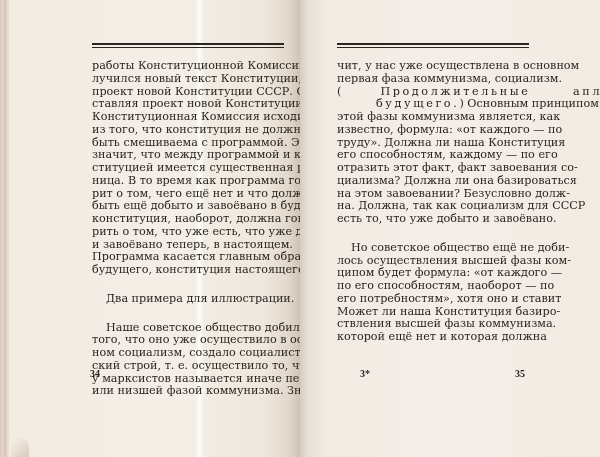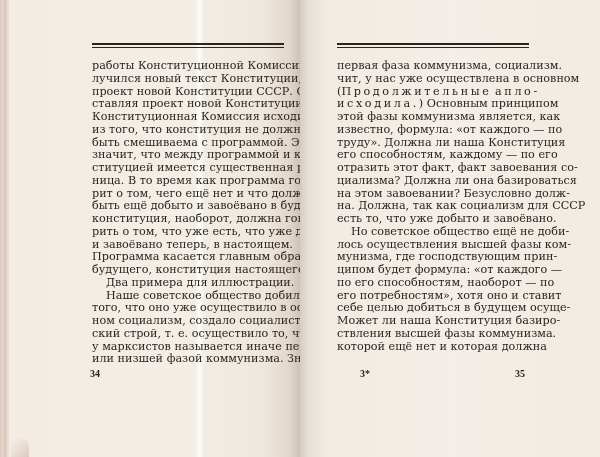--- a/index.html
+++ b/index.html
@@ -38,22 +38,22 @@
       border-top: 2px solid #2a2520; border-bottom: 1px solid #2a2520;
       box-sizing: border-box;
     }
     .text-block {
       position: absolute;
       font-size: 11.2px; line-height: 12.75px; color: #2a2420;
       letter-spacing: 0;
     }
     .line { display: block; white-space: nowrap; text-align: justify; text-align-last: justify; height: 12.75px; }
     .line.last { text-align-last: left; }
-    .line.indent { padding-left: 14px; }
-    .spaced { letter-spacing: 2.6px; }
+    .line.indent { padding-left: 14px; margin-top: 16px; }
+    .spaced { letter-spacing: 2.6px; margin-left: 39px; }
     .folio { position: absolute; font-size: 10px; color: #2a2420; font-weight: bold; font-family: Liberation Serif, serif; }
   </style>
 </head>
 <body>
 
 <div class="spread">
   <div class="page-edge"></div>
 
   <div class="page page-left">
     <div class="fold-light"></div>
@@ -89,45 +89,43 @@
     <span class="line">или низшей фазой коммунизма. Зна-</span>
   </div>
 
   <div class="folio" style="left:90px; top:368px;">34</div>
 
   <div class="page page-right"></div>
 
   <div class="rule" style="left:337px; top:43px; width:192px;"></div>
 
   <div class="text-block" style="left:337px; top:60px; width:192px;">
+    <span class="line">чит, у нас уже осуществлена в основном</span>
     <span class="line">первая фаза коммунизма, социализм.</span>
-    <span class="line">чит, у нас уже осуществлена в основном</span>
     <span class="line">
       <span>(</span><span class="spaced">Продолжительные</span>
       <span class="spaced">апло-</span>
     </span>
     <span class="line">
-      <span class="spaced">исходила.</span><span>) Основным принципом</span>
+      <span class="spaced">будущего.</span><span>) Основным принципом</span>
     </span>
     <span class="line">этой фазы коммунизма является, как</span>
     <span class="line">известно, формула: «от каждого — по</span>
     <span class="line">труду». Должна ли наша Конституция</span>
     <span class="line">его способностям, каждому — по его</span>
     <span class="line">отразить этот факт, факт завоевания со-</span>
     <span class="line">циализма? Должна ли она базироваться</span>
     <span class="line">на этом завоевании? Безусловно долж-</span>
     <span class="line">на. Должна, так как социализм для СССР</span>
     <span class="line last">есть то, что уже добыто и завоёвано.</span>
     <span class="line indent">Но советское общество ещё не доби-</span>
     <span class="line">лось осуществления высшей фазы ком-</span>
-    <span class="line">мунизма, где господствующим прин-</span>
     <span class="line">ципом будет формула: «от каждого —</span>
     <span class="line">по его способностям, наоборот — по</span>
     <span class="line">его потребностям», хотя оно и ставит</span>
-    <span class="line">себе целью добиться в будущем осуще-</span>
     <span class="line">Может ли наша Конституция базиро-</span>
     <span class="line">ствления высшей фазы коммунизма.</span>
     <span class="line">которой ещё нет и которая должна</span>
   </div>
 
   <div class="folio" style="left:360px; top:368px;">3*</div>
   <div class="folio" style="left:515px; top:368px;">35</div>
 </div>
 
 </body></html>

